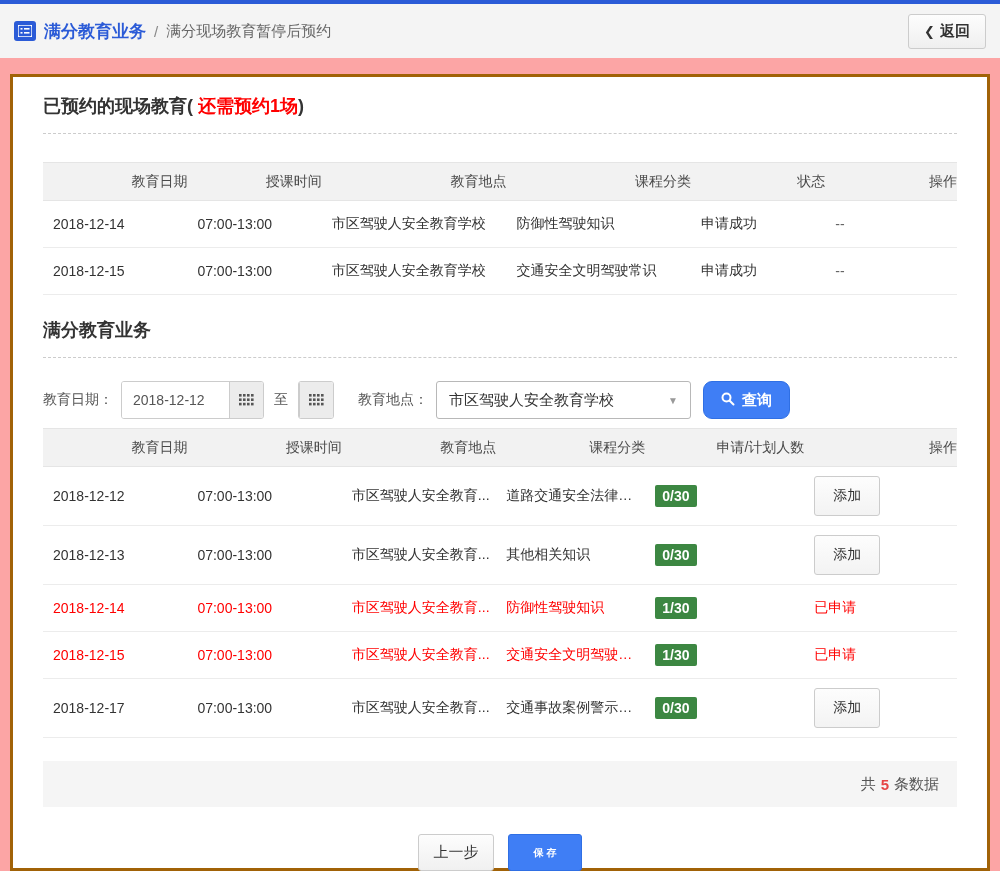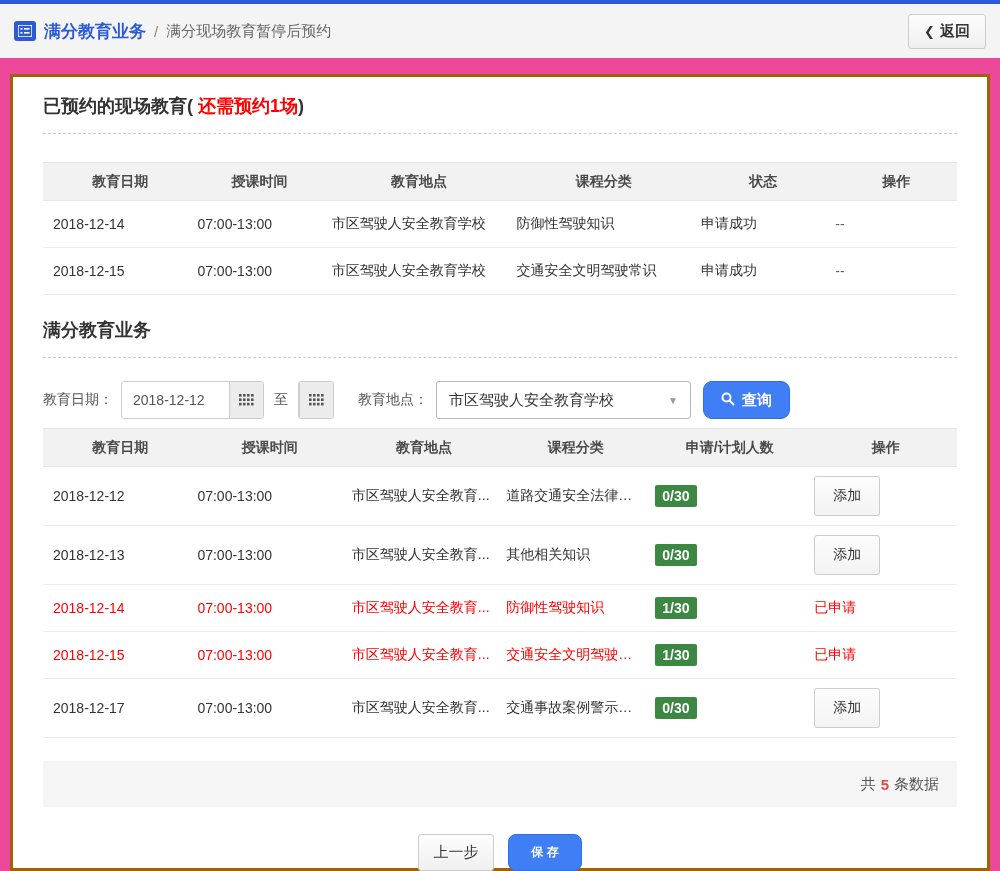--- a/index.html
+++ b/index.html
@@ -1,20 +1,20 @@
 <!DOCTYPE html>
 <html><head>
 <meta charset="utf-8">
 <style>
   * { box-sizing: border-box; margin: 0; padding: 0; }
   body {
     font-family: "Liberation Sans", "DejaVu Sans", sans-serif;
     background: #fff; color: #333;
   }
-  .page { width: 1000px; height: 871px; position: relative; background: #ec4899; overflow: hidden; }
+  .page { width: 1000px; height: 871px; position: relative; background: #fca5a5; overflow: hidden; }
   .top-line { height: 4px; background: #2b5bd7; }
   .topbar {
     height: 54px; background: #f4f4f4; display: flex; align-items: center; padding: 0 14px;
   }
   .bc-icon {
     width: 22px; height: 20px; background: #2b5bd7; border-radius: 3px;
     display: inline-flex; align-items: center; justify-content: center; margin-right: 8px;
   }
   .bc-root { color: #2b5bd7; font-size: 17px; font-weight: bold; }
   .bc-sep { color: #888; margin: 0 8px; font-size: 15px; }
@@ -32,22 +32,22 @@
   }
   .sec-title {
     font-size: 18px; font-weight: bold; color: #333;
     padding-bottom: 14px; border-bottom: 1px dashed #ccc; line-height: 26px;
   }
   .sec-title .hl { color: #f00; }
   .sec-title2 { margin-top: 22px; }
   table { width: 100%; border-collapse: collapse; table-layout: fixed; font-size: 14px; }
   .tbl1 { margin-top: 28px; }
   thead th {
-    background: #f2f2f2; height: 38px; text-align: center; padding-left: 10px;
-    font-weight: bold; color: #4a4a4a;
+    background: #f2f2f2; height: 38px; text-align: right; padding-left: 10px;
+    font-weight: normal; color: #4a4a4a;
     border-top: 1px solid #e5e5e5; border-bottom: 1px solid #e5e5e5;
   }
   tbody td {
     padding-left: 10px; border-bottom: 1px solid #ececec; color: #333;
     white-space: nowrap; overflow: hidden; text-overflow: ellipsis;
   }
   .tbl1 tbody td { height: 47px; }
   .tbl2 { margin-top: 8px; }
   .tbl2 tbody td { height: 59px; }
   .tbl2 tbody tr.applied td { height: 47px; color: #f00; }
@@ -100,21 +100,21 @@
   .tbl-footer .count { color: #e64545; font-weight: bold; margin: 0 5px; }
   
   .actions { display: flex; justify-content: center; gap: 14px; margin-top: 27px; }
   .btn-prev {
     min-width: 76px; height: 37px; background: linear-gradient(#fdfdfd, #f0f0f0);
     border: 1px solid #ccc; border-radius: 3px; font-size: 15px; color: #333;
     cursor: pointer; font-family: inherit;
   }
   .btn-save {
     min-width: 74px; height: 37px; background: #3f7ef5; border: 1px solid #2f6fe4;
-    color: #fff; border-radius: 8px; font-size: 12px; font-weight: bold;
+    color: #fff; border-radius: 3px; font-size: 10px; font-weight: bold;
     cursor: pointer; font-family: inherit; padding: 7px 14px;
   }
 </style>
 </head>
 <body>
 
 <div class="page">
   <div class="top-line"></div>
 
   <div class="topbar">

